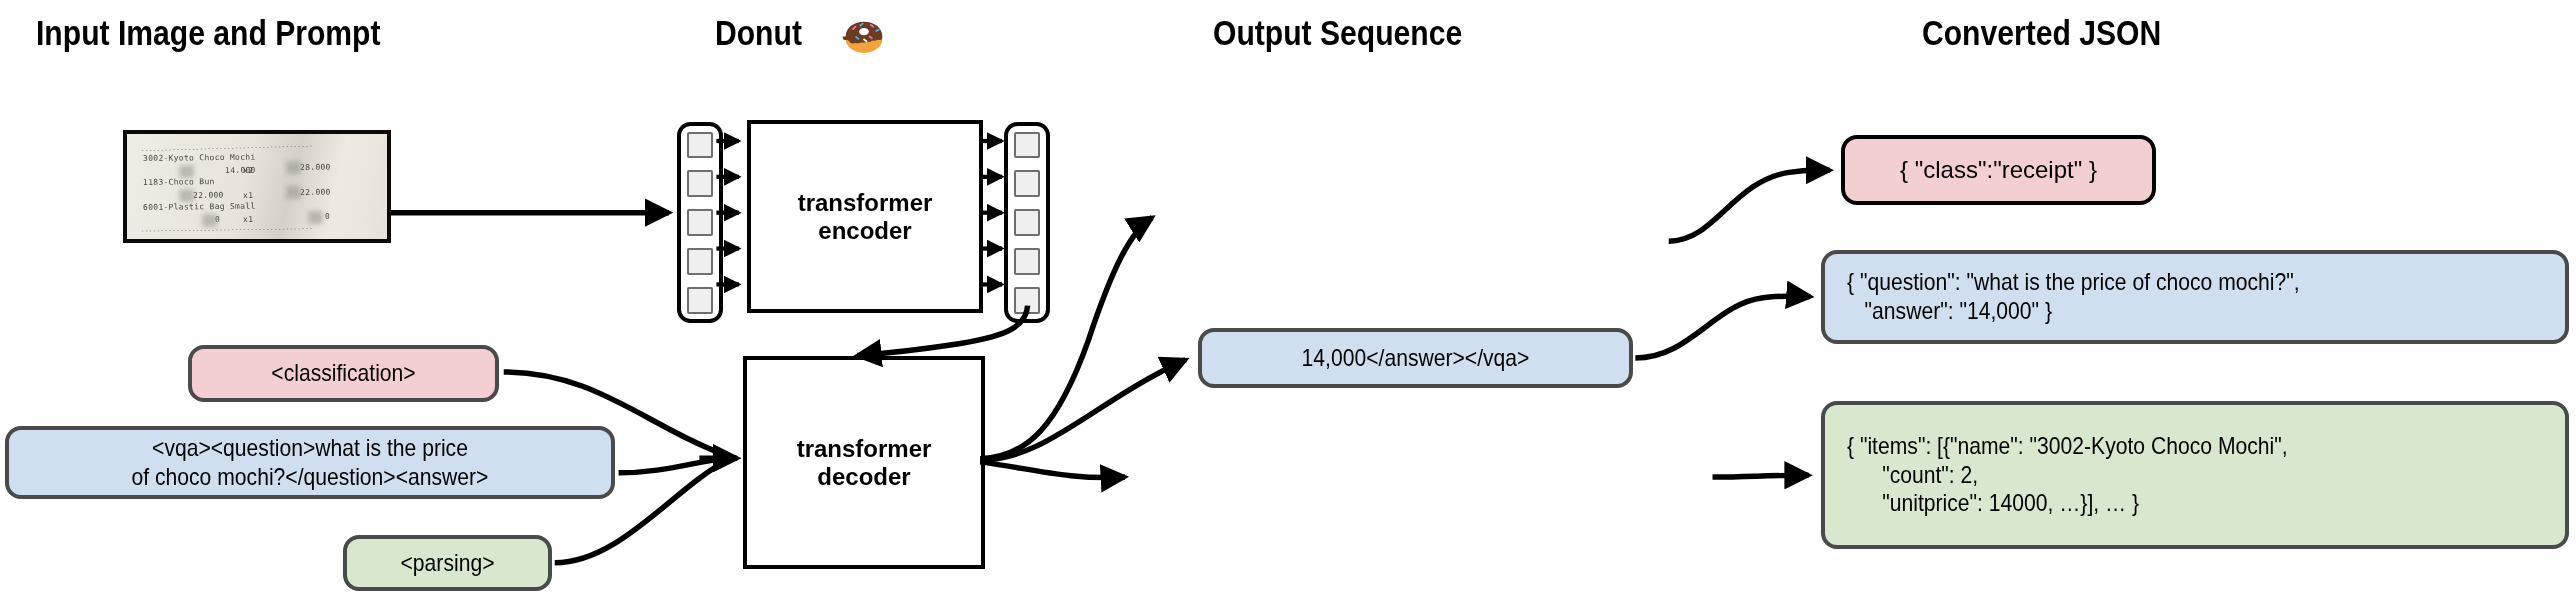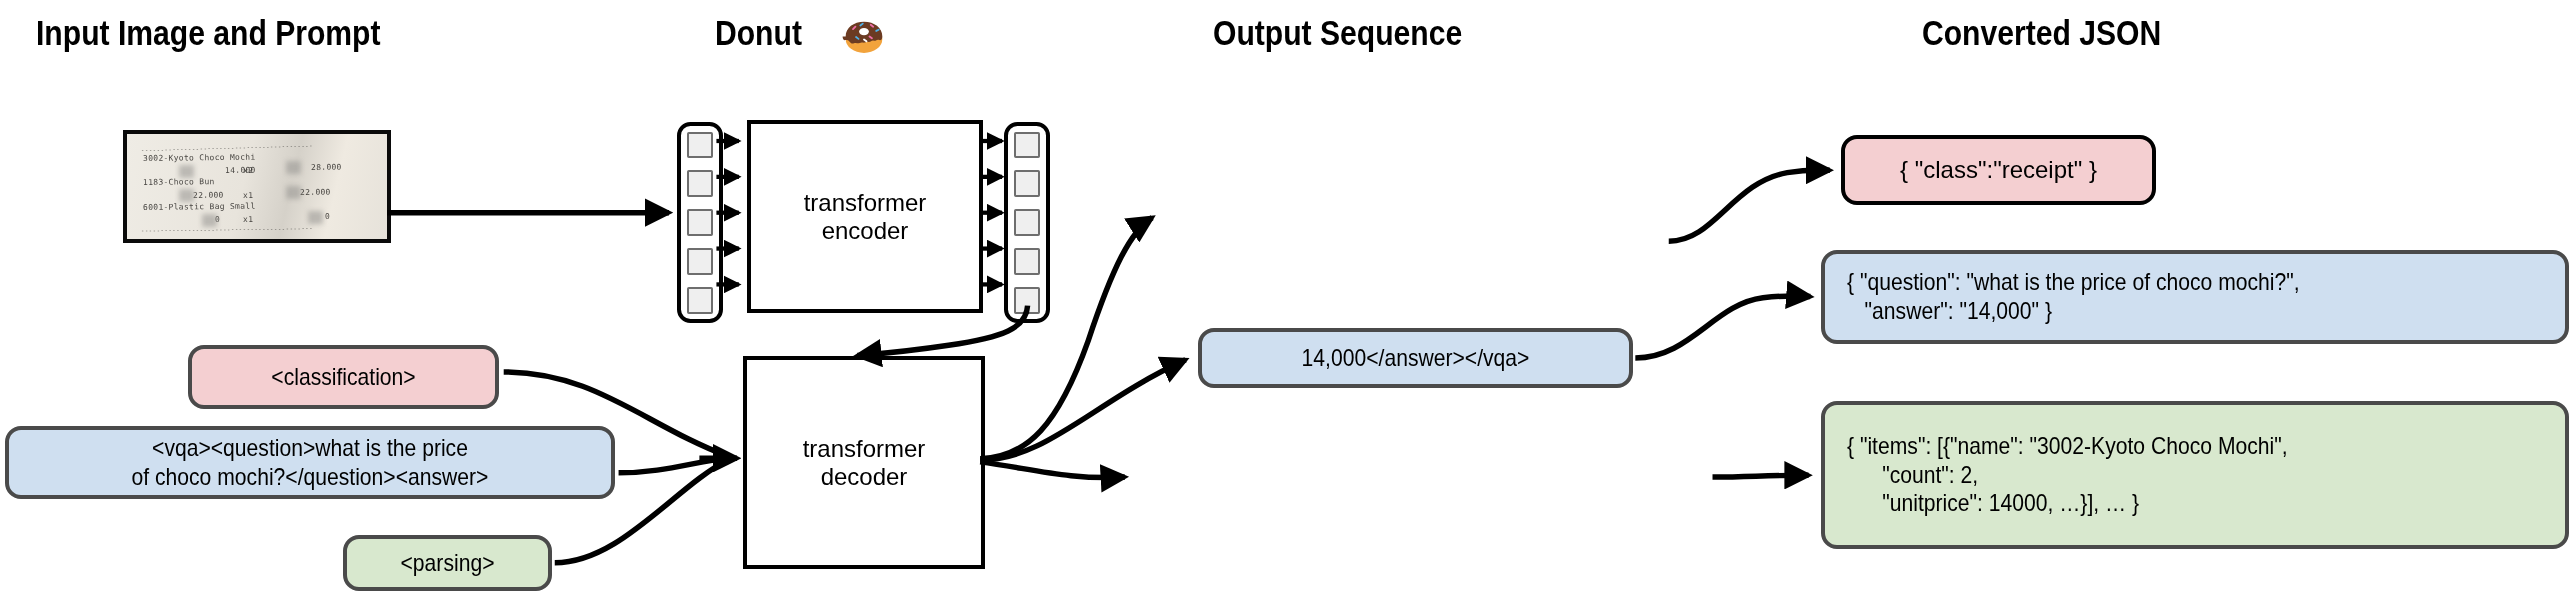--- a/index.html
+++ b/index.html
@@ -18,21 +18,21 @@
   .rcp-txt{position:absolute;color:#2c2a27;font-family:"DejaVu Sans Mono","Liberation Mono",monospace;
            font-size:8px;white-space:pre;letter-spacing:0.3px;transform-origin:left center;
            opacity:.86;}
   .rcp-dash{position:absolute;font-size:5.5px;letter-spacing:0.6px;color:#3a3835;white-space:pre;
             font-family:"DejaVu Sans Mono",monospace;opacity:.8;}
   .blur{position:absolute;background:rgba(150,148,143,.55);filter:blur(2.4px);border-radius:1.2px;}
 
   
   .plain{position:absolute;border:4.3px solid #000;background:#fff;
          display:flex;align-items:center;justify-content:center;text-align:center;
-         font-weight:normal;font-size:24px;line-height:1.15;color:#000;}
+         font-weight:bold;font-size:24px;line-height:1.15;color:#000;}
 
   
   .tokcol{position:absolute;border:4.9px solid #000;border-radius:13.4px;background:#fff;
           display:flex;flex-direction:column;align-items:center;justify-content:space-between;
           padding:5.5px 0;}
   .tok{width:22.5px;height:22.5px;background:#efefef;border:2.4px solid #6e6e6e;border-radius:1.8px;}
 
   
   .rbox{position:absolute;border-radius:16px;display:flex;align-items:center;
         box-sizing:border-box;font-size:24px;line-height:1.2;color:#000;}
@@ -75,21 +75,21 @@
       <line x1="36" y1="45" x2="40" y2="48" stroke="#fff"></line>
     </g>
   </svg>
 
   <div id="receipt">
     <div class="rcp-inner"></div>
     <div class="rcp-dash" style="left:14px;top:10.3px;width:231px;transform:rotate(-1.6deg);">--------------------------------------------</div>
     <div class="rcp-txt" style="left:16px;top:19.5px;transform:rotate(-0.7deg);">3002-Kyoto Choco Mochi</div>
     <div class="rcp-txt" style="left:66px;top:32px;transform:rotate(-0.7deg);margin-left:32px;">14.000</div>
     <div class="rcp-txt" style="left:116px;top:32px;transform:rotate(-0.7deg);">x2</div>
-    <div class="rcp-txt" style="left:184px;top:29px;transform:rotate(-0.7deg);">28.000</div>
+    <div class="rcp-txt" style="left:173px;top:29px;transform:rotate(-0.7deg);">28.000</div>
     <div class="rcp-txt" style="left:16px;top:44px;transform:rotate(-0.7deg);">1183-Choco Bun</div>
     <div class="rcp-txt" style="left:66px;top:57px;transform:rotate(-0.7deg);">22.000</div>
     <div class="rcp-txt" style="left:116px;top:57px;transform:rotate(-0.7deg);">x1</div>
     <div class="rcp-txt" style="left:173px;top:54px;transform:rotate(-0.7deg);">22.000</div>
     <div class="rcp-txt" style="left:16px;top:69px;transform:rotate(-0.7deg);">6001-Plastic Bag Small</div>
     <div class="rcp-txt" style="left:88px;top:81px;transform:rotate(-0.7deg);">0</div>
     <div class="rcp-txt" style="left:116px;top:81px;transform:rotate(-0.7deg);">x1</div>
     <div class="rcp-txt" style="left:198px;top:78px;transform:rotate(-0.7deg);">0</div>
     <div class="rcp-dash" style="left:14px;top:92px;width:231px;transform:rotate(-0.8deg);">--------------------------------------------</div>
     <div class="blur" style="left:52px;top:31px;width:14.6px;height:13.4px;"></div>
@@ -119,21 +119,21 @@
     <div class="tok"></div>
     <div class="tok"></div>
     <div class="tok"></div>
   </div>
 
   <div class="plain" style="left:743px;top:356px;width:234px;height:205px;">
     <span style="white-space:pre-line">transformer
 decoder</span>
   </div>
 
-  <div class="rbox pink bgray cond" style="left:188px;top:345px;width:311px;height:64px;justify-content:center;">
+  <div class="rbox pink bgray cond" style="left:188px;top:345px;width:311px;height:57px;justify-content:center;">
     <div class="inner" style="text-align:center;">&lt;classification&gt;</div>
   </div>
 
   <div class="rbox blue bgray cond" style="left:4.9px;top:426px;width:610px;height:73px;justify-content:center;">
     <div class="inner" style="text-align:center;">&lt;vqa&gt;&lt;question&gt;what is the price
 of choco mochi?&lt;/question&gt;&lt;answer&gt;</div>
   </div>
 
   <div class="rbox green bgray cond" style="left:343px;top:535px;width:209px;height:56px;justify-content:center;">
     <div class="inner" style="text-align:center;">&lt;parsing&gt;</div>

